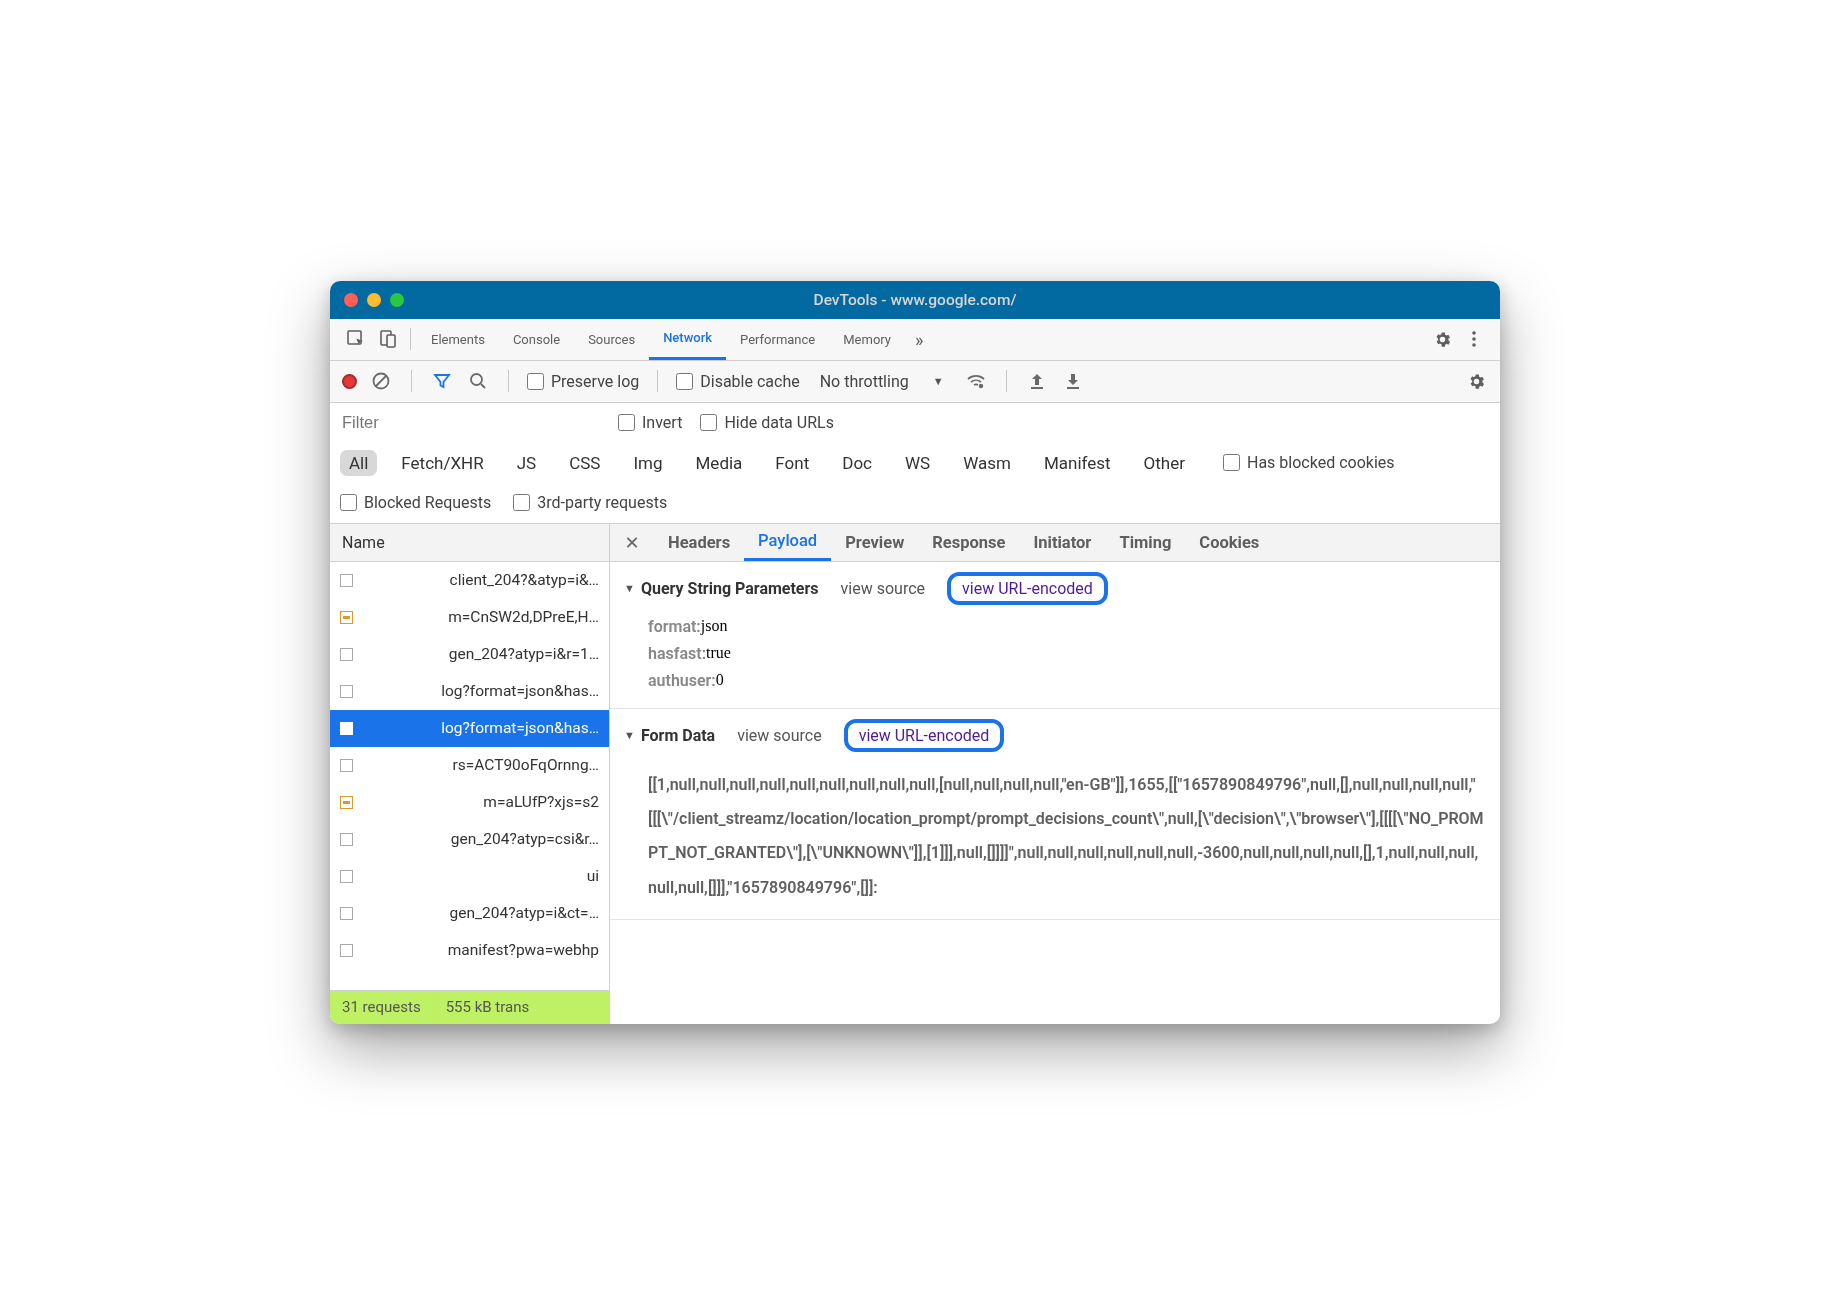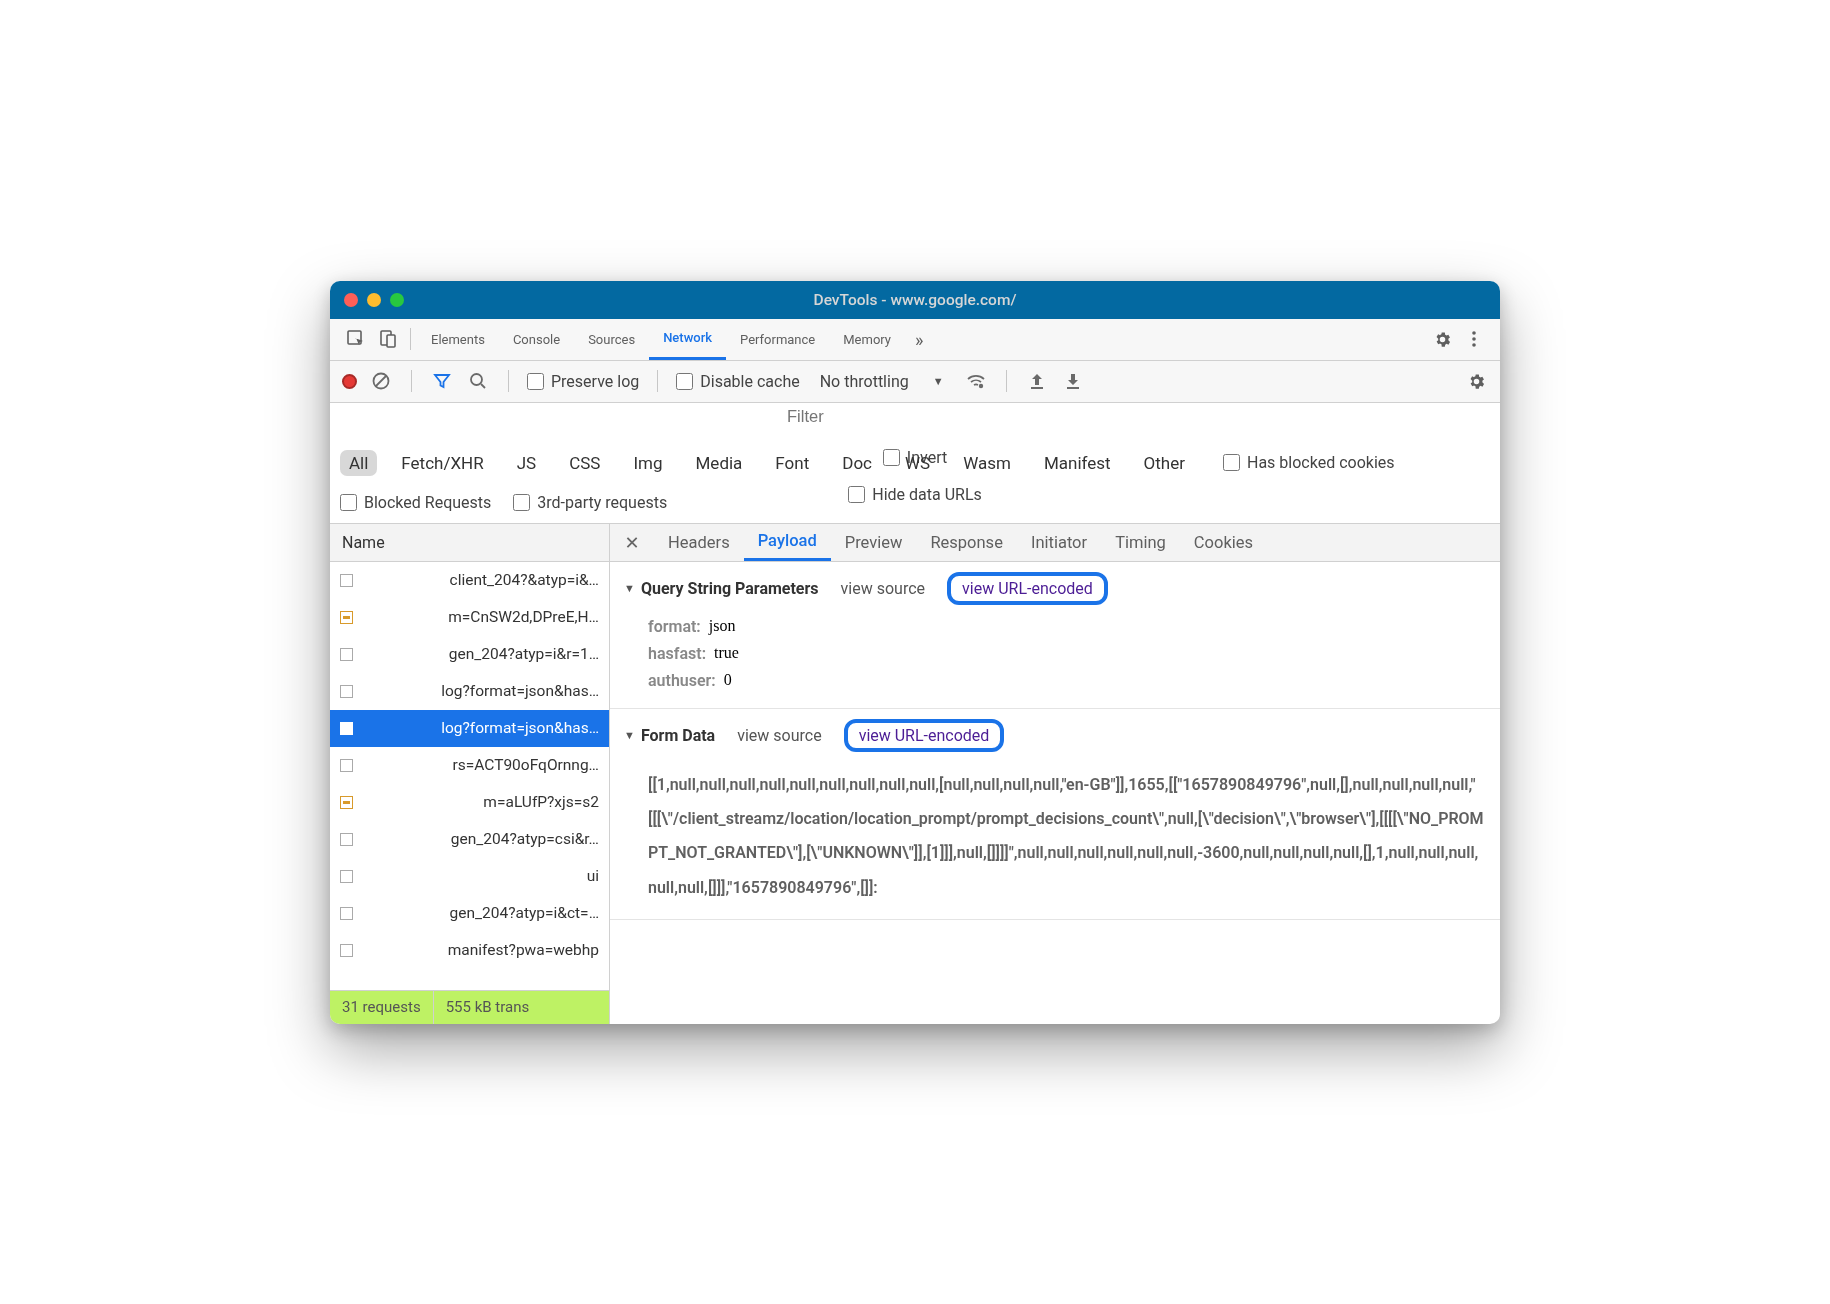--- a/index.html
+++ b/index.html
@@ -57,21 +57,21 @@
 .tb-icon { color:#6a6a6a; display:flex; align-items:center; justify-content:center; width:24px; height:24px;}
 .funnel { color:#1a73e8; }
 .cbwrap { display:flex; align-items:center; gap:7px; font-size:16px; color:#444; }
 .cbwrap input { width:17px; height:17px; }
 .throttle { display:flex; align-items:center; gap:6px; font-size:16px; color:#444; padding:0 8px; }
 .throttle .tri { font-size:11px; color:#555; margin-left:18px;}
 .filterbar {
   display:flex; flex-direction:column;
   border-bottom:1px solid #d0d0d0; background:#fff;
 }
-.f-row1 { display:flex; align-items:center; height:40px; padding:0 10px; gap:18px;flex-direction:column; }
+.f-row1 { display:flex; align-items:center; height:40px; padding:0 10px; gap:18px; }
 .filter-input { border:none; outline:none; font-size:16.5px; color:#888; width:260px; padding:4px 2px;}
 .f-row2 { display:flex; align-items:center; height:40px; padding:0 10px; gap:15px; font-size:17px; color:#333; }
 .filter-pill { padding:3px 9px; border-radius:7px; cursor:pointer; }
 .filter-pill.active { background:#d8d8d8; }
 .f-row3 { display:flex; align-items:center; height:40px; padding:0 10px; gap:22px; }
 .content { display:flex; height:500px; }
 .sidebar { width:280px; border-right:1px solid #d0d0d0; display:flex; flex-direction:column; overflow:hidden;}
 .sb-header { height:38px; background:#f3f3f3; border-bottom:1px solid #d0d0d0; display:flex; align-items:center; padding:0 12px; font-size:16px; color:#333;}
 .sb-list { flex:1; overflow-y:auto;text-align:right; }
 .sb-row { height:37px; display:flex; align-items:center; padding:0 10px; gap:9px; font-size:15.5px; color:#333; cursor:pointer; white-space:nowrap; overflow:hidden; text-overflow:ellipsis;}
@@ -80,30 +80,30 @@
 .rowic { width:13px; height:13px; border:1.5px solid #aaa; flex-shrink:0; background:#fff;}
 .rowic.js { border-color:#d89a2b; position:relative; }
 .rowic.js::after{content:"";position:absolute;left:2px;top:4px;width:7px;height:3px;background:#d89a2b;}
 .rowtext{ overflow:hidden; text-overflow:ellipsis; flex:1; min-width:0;}
 .statusbar { height:34px; border-top:1px solid #d0d0d0; display:flex; align-items:center; font-size:15px; color:#555; background:#bef264;}
 .statusbar > div { padding:0 12px; }
 .sb-sep { border-left:1px solid #d0d0d0; height:100%; display:flex; align-items:center;}
 .detail { flex:1; display:flex; flex-direction:column; overflow:hidden; }
 .dt-tabs { height:38px; border-bottom:1px solid #d0d0d0; background:#f3f3f3; display:flex; align-items:center; padding:0 8px; gap:0;}
 .dt-close { width:28px; height:28px; display:flex; align-items:center; justify-content:center; color:#666; font-size:18px; cursor:pointer; margin-right:8px;}
-.dt-tab { padding:0 14px; font-size:16.5px; color:#5f5f5f; height:38px; display:flex; align-items:center; cursor:pointer;}
+.dt-tab { padding:0 14px; font-size:16.5px; color:#5f5f5f; height:38px; display:flex; align-items:center; cursor:pointer;font-weight:bold;}
 .dt-tab.active { color:#1a73e8; border-bottom:3px solid #1a73e8; font-weight:500;}
 .dt-body { flex:1; overflow-y:auto; font-size:16px; }
 .section { border-bottom:1px solid #e4e4e4; padding:10px 14px 14px 14px;}
 .sec-head { display:flex; align-items:center; gap:22px; margin-bottom:8px; flex-wrap:wrap;}
 .sec-title { font-weight:700; color:#333; font-size:16px; display:flex; align-items:center; gap:6px;}
 .tri-down { font-size:11px; color:#555; }
 .sec-link { color:#555; font-size:16px; cursor:pointer; }
 .highlight-pill { border:4px solid #1a73e8; border-radius:12px; padding:3px 11px; color:#4c1d95; font-size:16px; cursor:pointer;}
-.kv { display:flex; gap:8px; padding:4px 0 4px 24px; font-size:16px; }
+.kv { display:flex; padding:4px 0 4px 24px; font-size:16px; }
 .kv-k { color:#888; font-weight:600; font-family:inherit; }
 .kv-v { font-family: Liberation Serif, serif; color:#000000; }
 .formdata { padding:8px 0 0 24px; color:#606060; font-weight:600; font-size:16px; line-height:2.15; word-break:break-all;}
 </style>
 </head>
 <body>
 
 <div class="window">
 
   <div class="titlebar">

